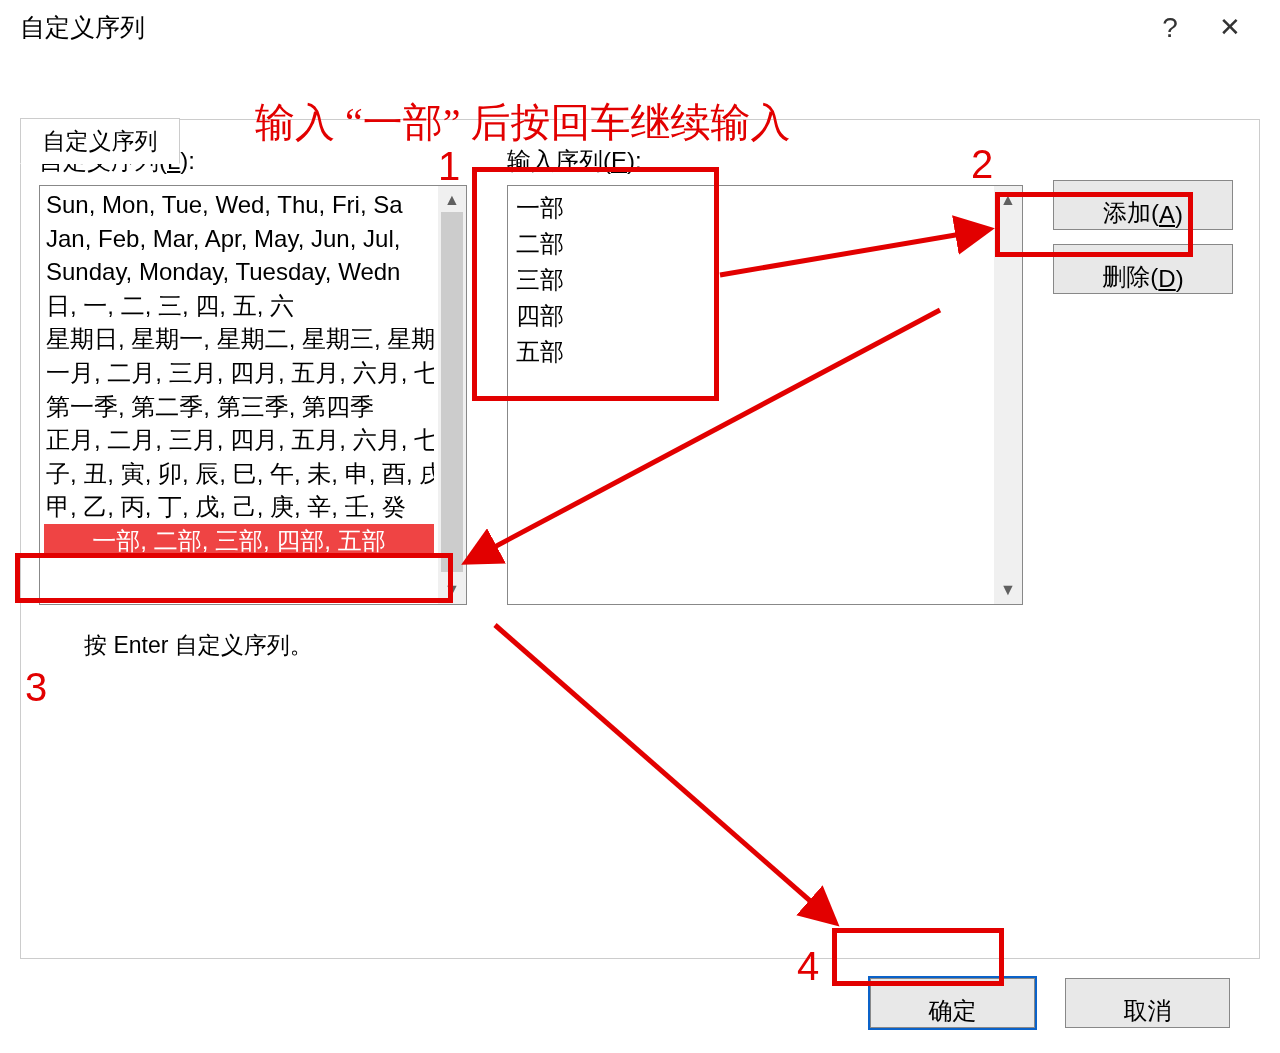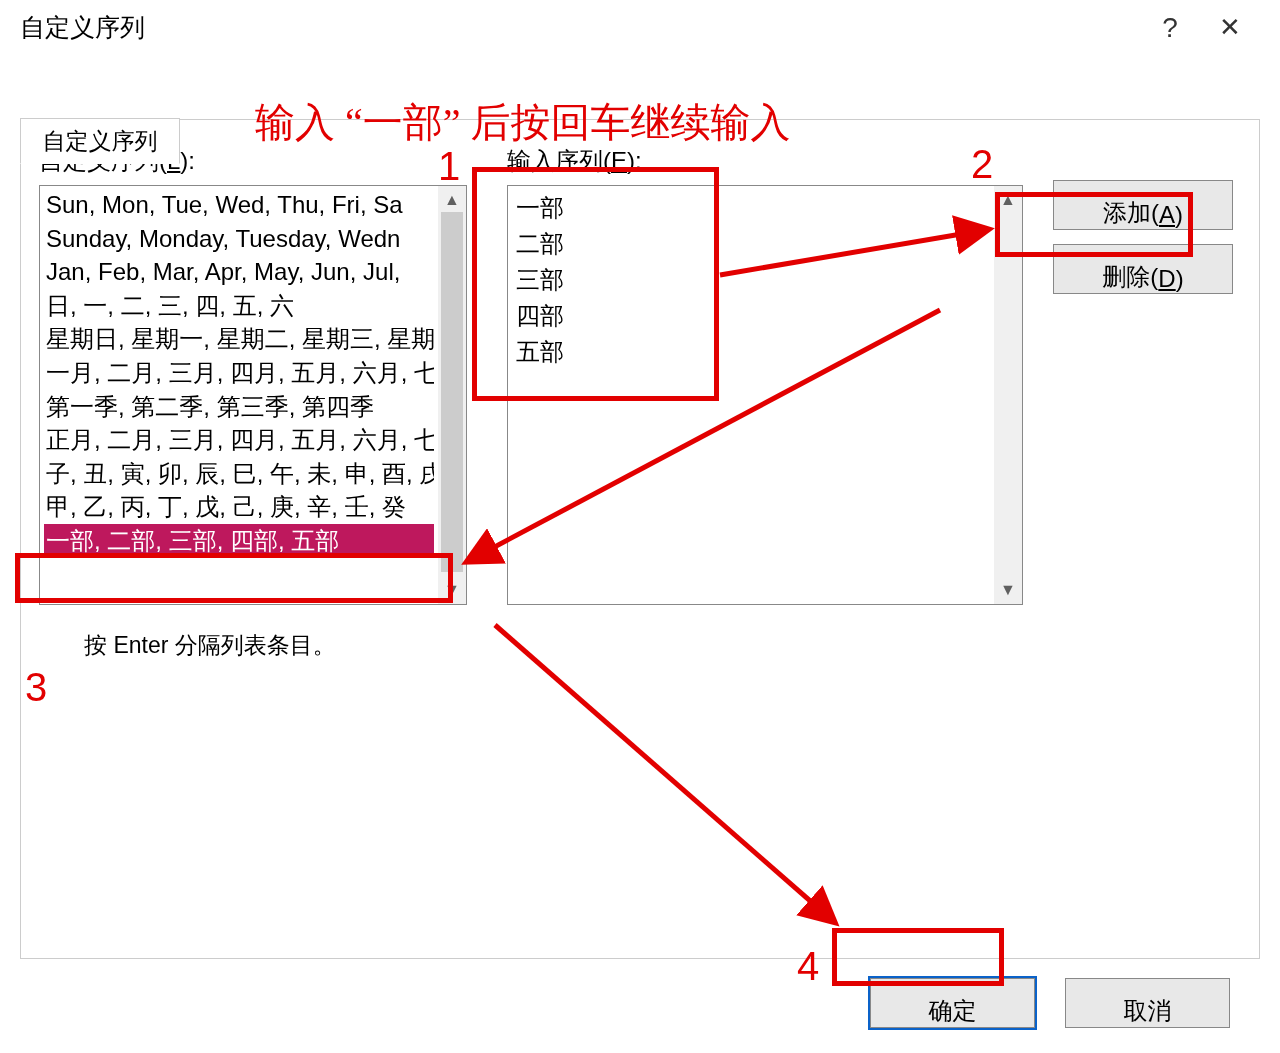--- a/index.html
+++ b/index.html
@@ -80,22 +80,23 @@
     }
     .listbox {
       flex: 1;
       overflow: hidden;
       font-size: 24px;
       padding: 2px 4px;
       line-height: 1.4;
     }
     .listbox .item { white-space: nowrap; overflow: hidden; text-overflow: clip; padding: 0 2px; }
     .listbox .item.selected {
-      background: #be185d;
+      background: #ef4444;
       color: #fff;
+      text-align: center;
     }
     .scrollbar {
       width: 28px;
       background: #f0f0f0;
       display: flex;
       flex-direction: column;
       align-items: center;
       justify-content: space-between;
       padding: 6px 0;
     }
@@ -209,40 +210,40 @@
 
       <div class="cols">
 
         <div class="left-col">
           <div class="section-label">
             <span>自定义序列(</span><span class="u">L</span><span>):</span>
           </div>
           <div class="listbox-wrap">
             <div class="listbox" id="listbox">
                 <div class="item">Sun, Mon, Tue, Wed, Thu, Fri, Sa</div>
+                <div class="item">Jan, Feb, Mar, Apr, May, Jun, Jul,</div>
                 <div class="item">Sunday, Monday, Tuesday, Wedn</div>
-                <div class="item">Jan, Feb, Mar, Apr, May, Jun, Jul,</div>
                 <div class="item">日, 一, 二, 三, 四, 五, 六</div>
                 <div class="item">星期日, 星期一, 星期二, 星期三, 星期</div>
                 <div class="item">一月, 二月, 三月, 四月, 五月, 六月, 七</div>
                 <div class="item">第一季, 第二季, 第三季, 第四季</div>
                 <div class="item">正月, 二月, 三月, 四月, 五月, 六月, 七</div>
                 <div class="item">子, 丑, 寅, 卯, 辰, 巳, 午, 未, 申, 酉, 戌</div>
                 <div class="item">甲, 乙, 丙, 丁, 戊, 己, 庚, 辛, 壬, 癸</div>
                 <div class="item selected">一部, 二部, 三部, 四部, 五部</div>
               </div>
             <div class="scrollbar">
               <div class="arrow">▲</div>
               <div class="track">
                   <div class="thumb"></div>
                 </div>
               <div class="arrow">▼</div>
             </div>
           </div>
-          <div class="hint">按 Enter 分隔列表条目。</div>
+          <div class="hint">按 Enter 自定义序列。</div>
         </div>
 
         <div class="mid-col">
           <div class="section-label">
             <span>输入序列(</span><span class="u">E</span><span>):</span>
           </div>
           <div class="textarea-wrap">
             <textarea class="textarea" id="seq-textarea" style="">一部
 二部
 三部

